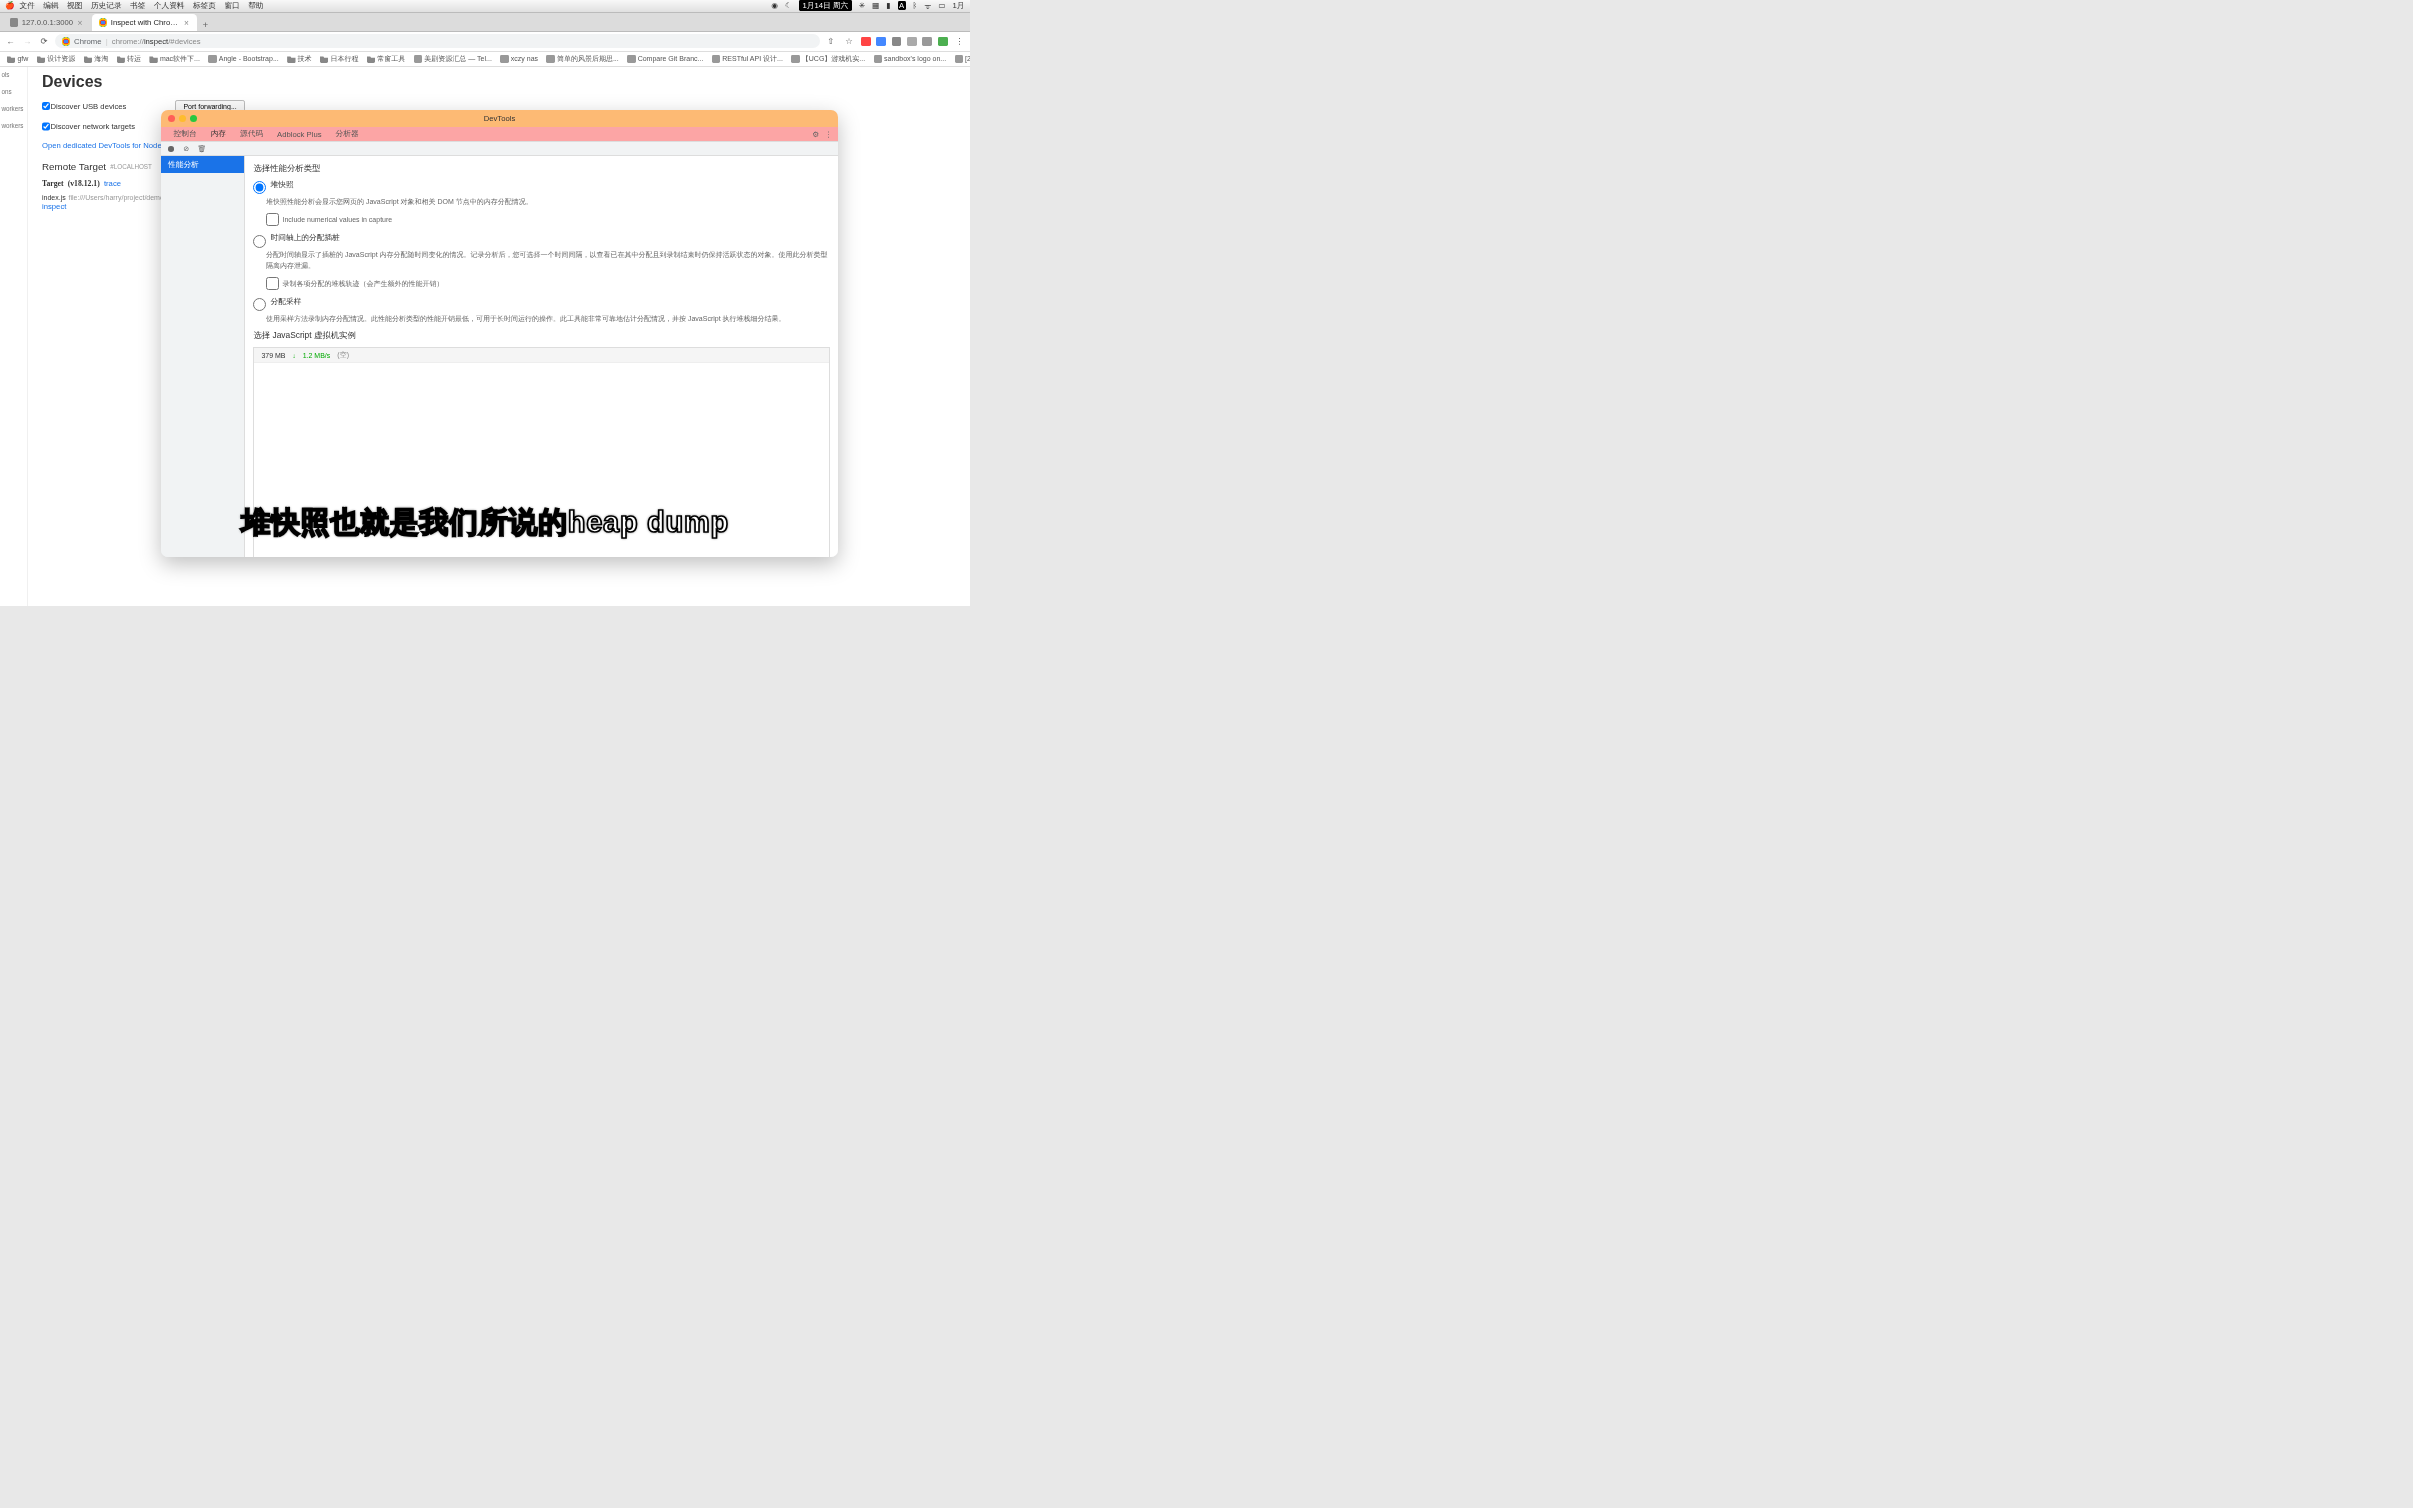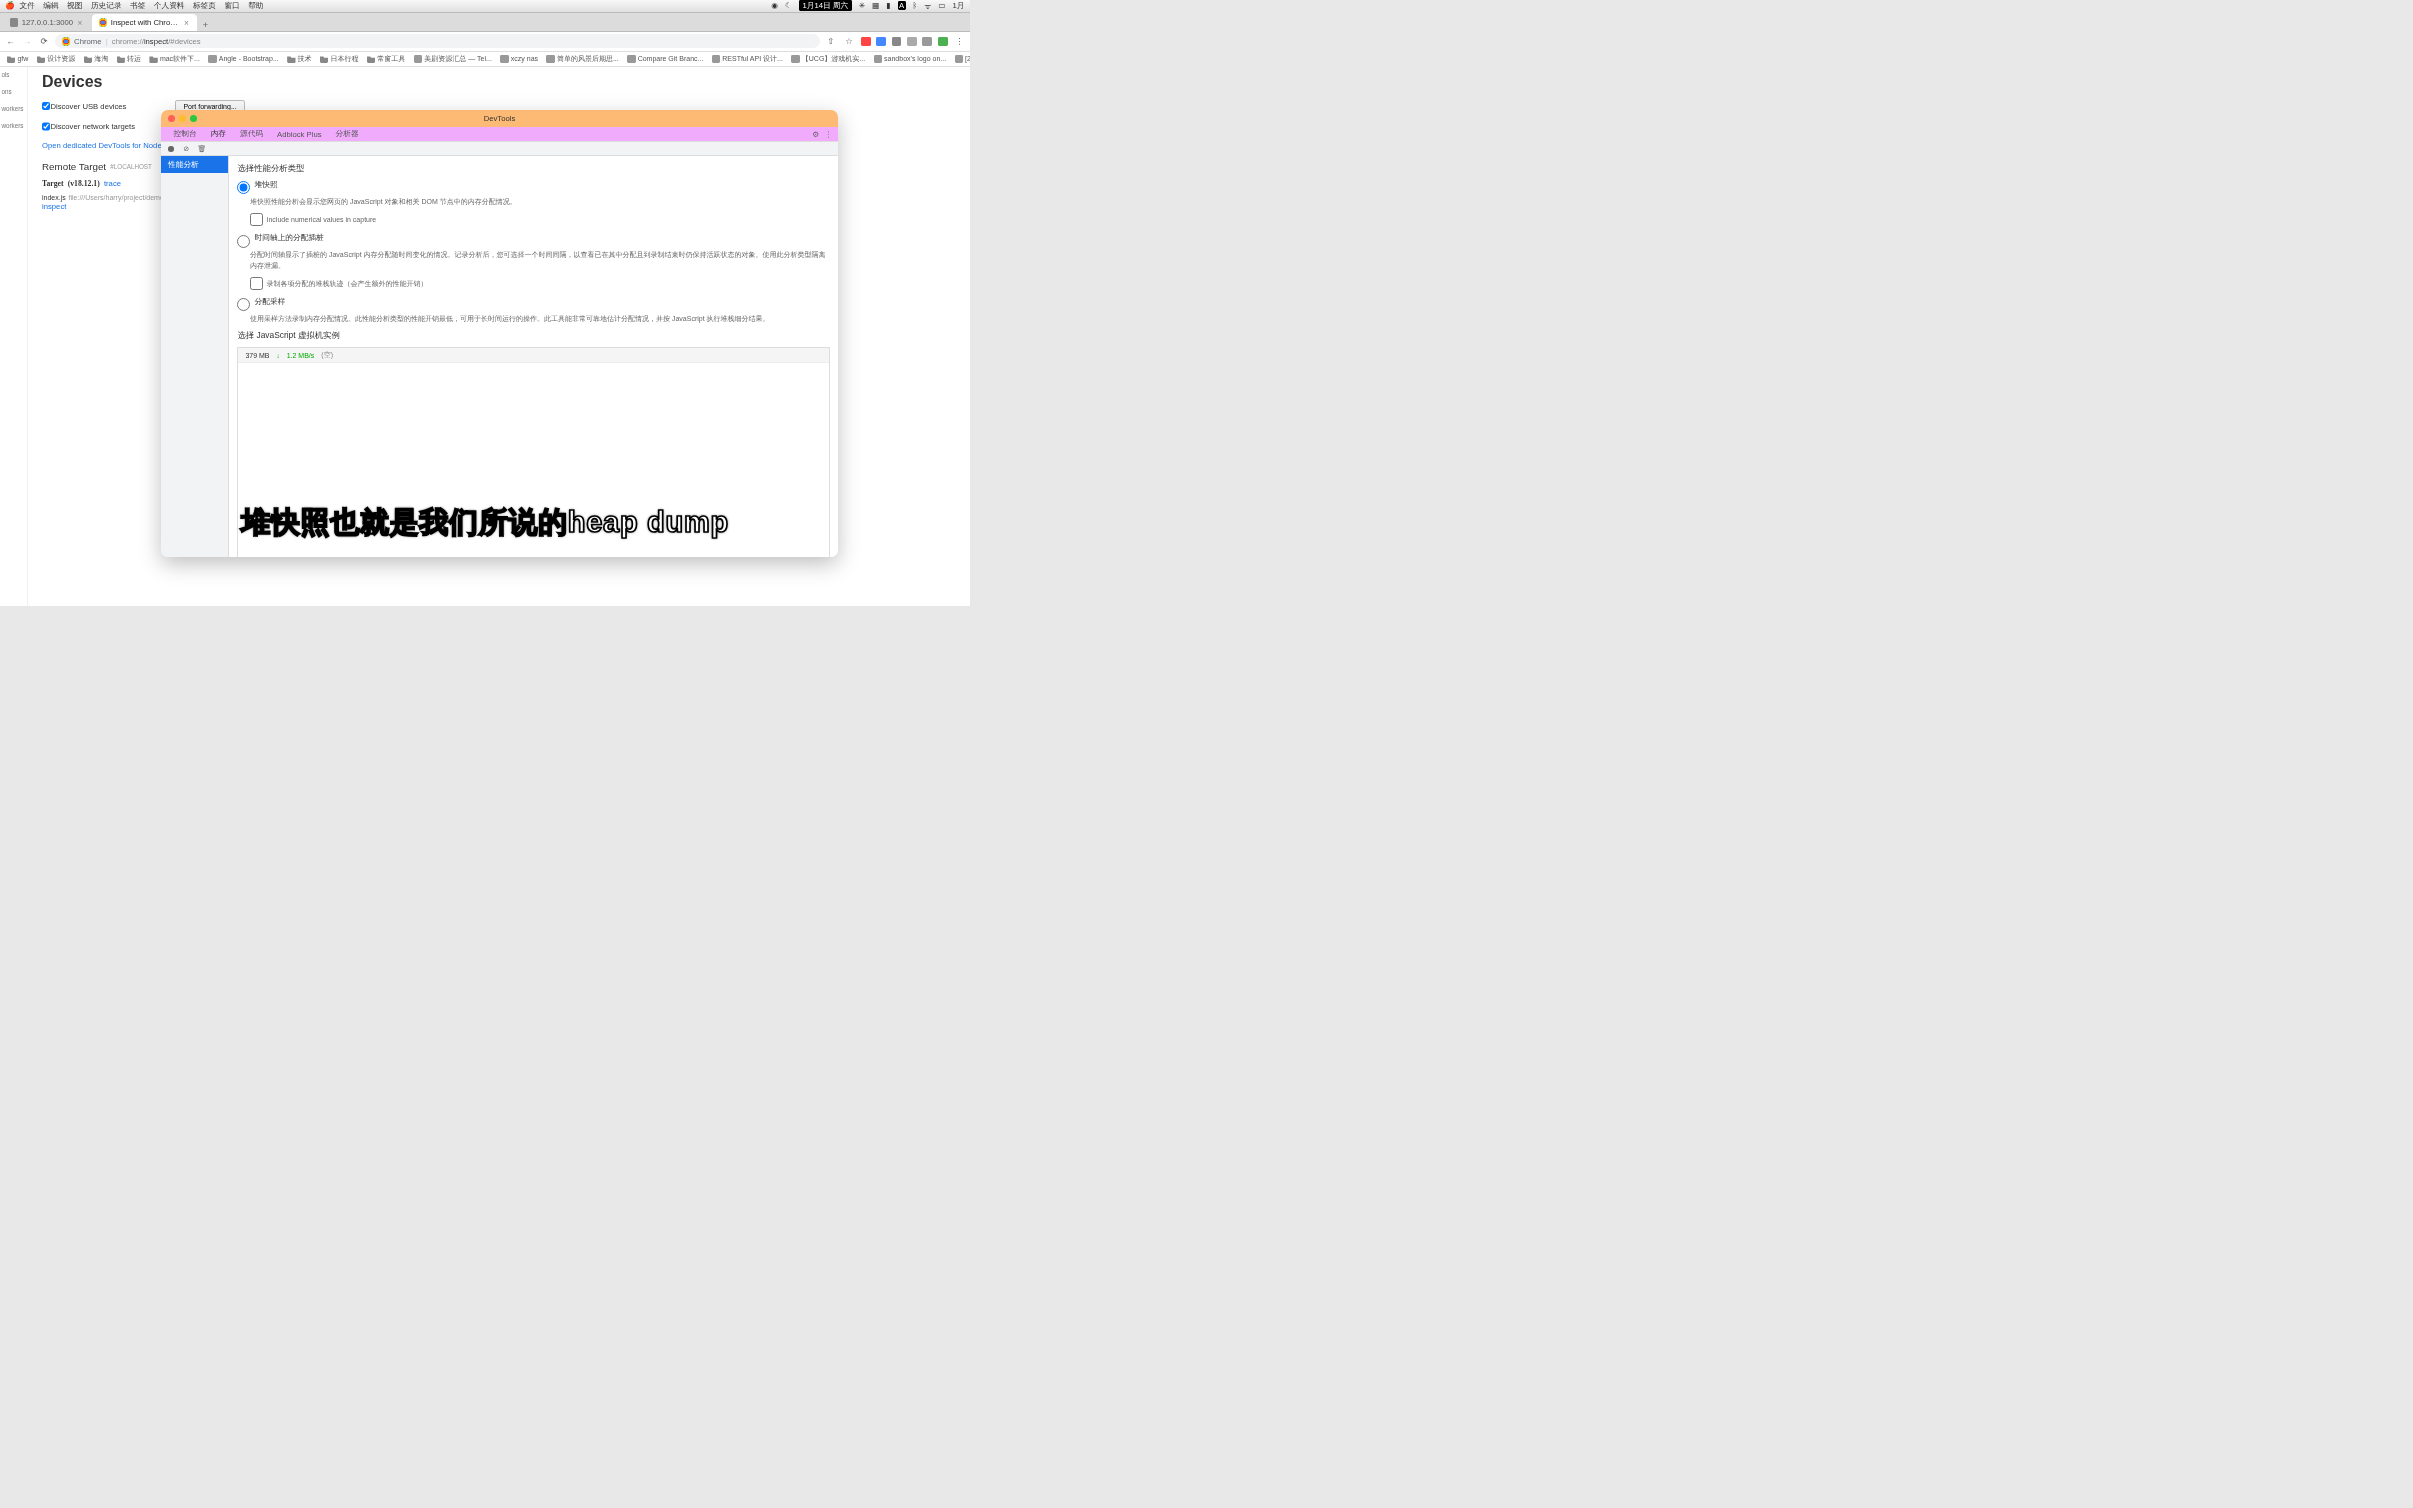--- a/index.html
+++ b/index.html
@@ -61,29 +61,29 @@
     
     
     .devtools-win { position: absolute; left: 161px; top: 110px; width: 677px; height: 447px; background: #f1f3f4; border-radius: 7px; box-shadow: 0 7px 21px rgba(0,0,0,0.25); overflow: hidden; display: flex; flex-direction: column; }
     .dt-title { height: 17px; display: flex; align-items: center; padding: 0 7px; background: #fdba74; position: relative; }
     .traffic { display: flex; gap: 4.2px; }
     .traffic span { width: 7px; height: 7px; border-radius: 50%; }
     .traffic .r { background: #ff5f57; }
     .traffic .y { background: #febc2e; }
     .traffic .g { background: #28c840; }
     .dt-title .title { position: absolute; left: 50%; transform: translateX(-50%); font-size: 7.7px; color: #333; }
-    .dt-tabs { height: 15.4px; background: #f0abfc; display: flex; align-items: center; padding: 0 5.6px; font-size: 7.7px; color: #555; border-bottom: 0.7px solid #ddd; }
+    .dt-tabs { height: 15.4px; background: #fca5a5; display: flex; align-items: center; padding: 0 5.6px; font-size: 7.7px; color: #555; border-bottom: 0.7px solid #ddd; }
     .dt-tab { padding: 2.8px 7px; cursor: default; }
     .dt-tab.active { color: #333; border-bottom: 1.4px solid #1a73e8; }
     .dt-tabs .right-icons { margin-left: auto; display: flex; gap: 5.6px; color: #666; }
     .dt-toolbar { height: 14px; background: #f1f3f4; display: flex; align-items: center; padding: 0 5.6px; gap: 7px; border-bottom: 0.7px solid #ddd; }
     .dt-toolbar .tb-icon { width: 8.4px; height: 8.4px; display: flex; align-items: center; justify-content: center; font-size: 7px; color: #666; }
     .record-dot { width: 5.6px; height: 5.6px; border-radius: 50%; background: #666; }
     .dt-body { flex: 1; display: flex; overflow: hidden; }
-    .dt-sidebar { width: 68px; background: #f1f3f4; border-right: 0.7px solid #ddd; }
+    .dt-sidebar { width: 84px; background: #f1f3f4; border-right: 0.7px solid #ddd; }
     .dt-side-item { padding: 3.5px 7px; font-size: 7.7px; background: #1a73e8; color: #fff; }
     .dt-main { flex: 1; padding: 7px 8.4px; background: #fff; overflow: auto; }
     .section-title { font-size: 8.4px; color: #333; margin-bottom: 5.6px; }
     .radio-row { display: flex; align-items: flex-start; gap: 4.2px; margin-bottom: 2.8px; }
     .radio-row input { margin-top: 1.4px; }
     .radio-row label { font-size: 7.7px; color: #333; }
     .desc { font-size: 7px; color: #666; margin-left: 12.6px; margin-bottom: 5.6px; line-height: 1.5; }
     .sub-check { display: flex; align-items: center; gap: 3.5px; font-size: 7px; color: #666; margin-left: 12.6px; margin-bottom: 7px; }
     .vm-list { border: 0.7px solid #ddd; height: 258px; }
     .vm-row { display: flex; align-items: center; padding: 2.1px 7px; font-size: 7px; gap: 7px; background: #f5f5f5; border-bottom: 0.7px solid #eee; }

